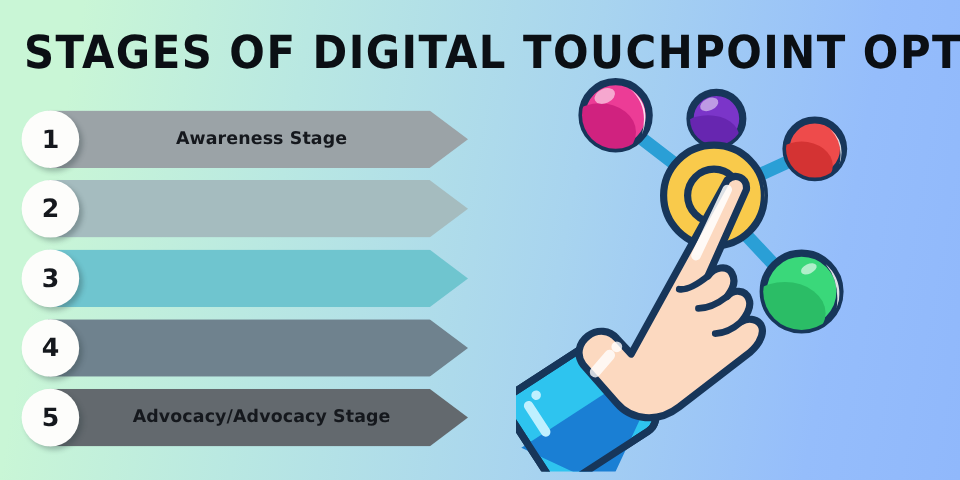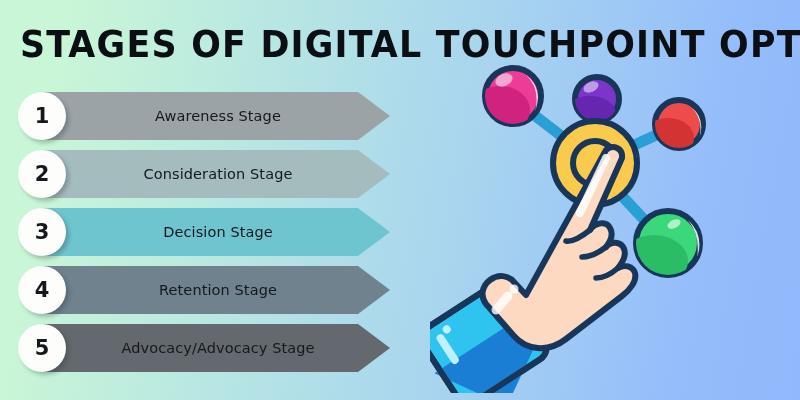--- a/index.html
+++ b/index.html
@@ -65,21 +65,21 @@
     position: absolute;
     left: 75px;
     top: 0;
     width: 250px;
     height: 48px;
     display: flex;
     align-items: center;
     justify-content: center;
     color: #15181d;
     font-family: "DejaVu Sans", sans-serif;
-    font-weight: 400;
+    font-weight: 700;
     font-size: 14.5px;
     letter-spacing: 0.1px;
     white-space: nowrap;
     pointer-events: none;
   }
   .num-circle {
     position: absolute;
     left: 0;
     top: 0;
     width: 48px;
@@ -116,33 +116,30 @@
   <div id="stages">
 
     <div class="stage-row" style="top:0px;">
       <div class="arrow-body" style="background:#9ba3a7;"></div>
       <div class="arrow-label">Awareness Stage</div>
       <div class="num-circle">1</div>
     </div>
 
     <div class="stage-row" style="top:58px;">
       <div class="arrow-body" style="background:#a5bcbf;"></div>
-      <div class="arrow-label">Consideration Stage</div>
       <div class="num-circle">2</div>
     </div>
 
     <div class="stage-row" style="top:116px;">
       <div class="arrow-body" style="background:#6fc5cf;"></div>
-      <div class="arrow-label">Decision Stage</div>
       <div class="num-circle">3</div>
     </div>
 
     <div class="stage-row" style="top:174px;">
       <div class="arrow-body" style="background:#6f828e;"></div>
-      <div class="arrow-label">Retention Stage</div>
       <div class="num-circle">4</div>
     </div>
 
     <div class="stage-row" style="top:232px;">
       <div class="arrow-body" style="background:#63696e;"></div>
       <div class="arrow-label">Advocacy/Advocacy Stage</div>
       <div class="num-circle">5</div>
     </div>
 
   </div>

